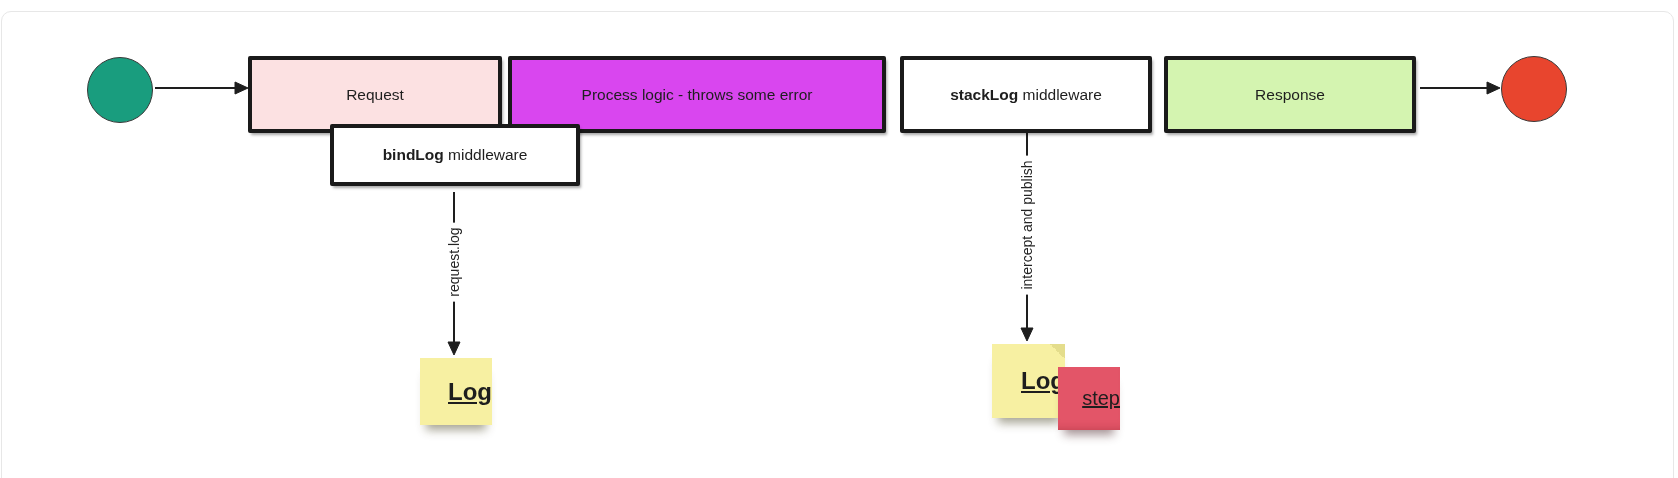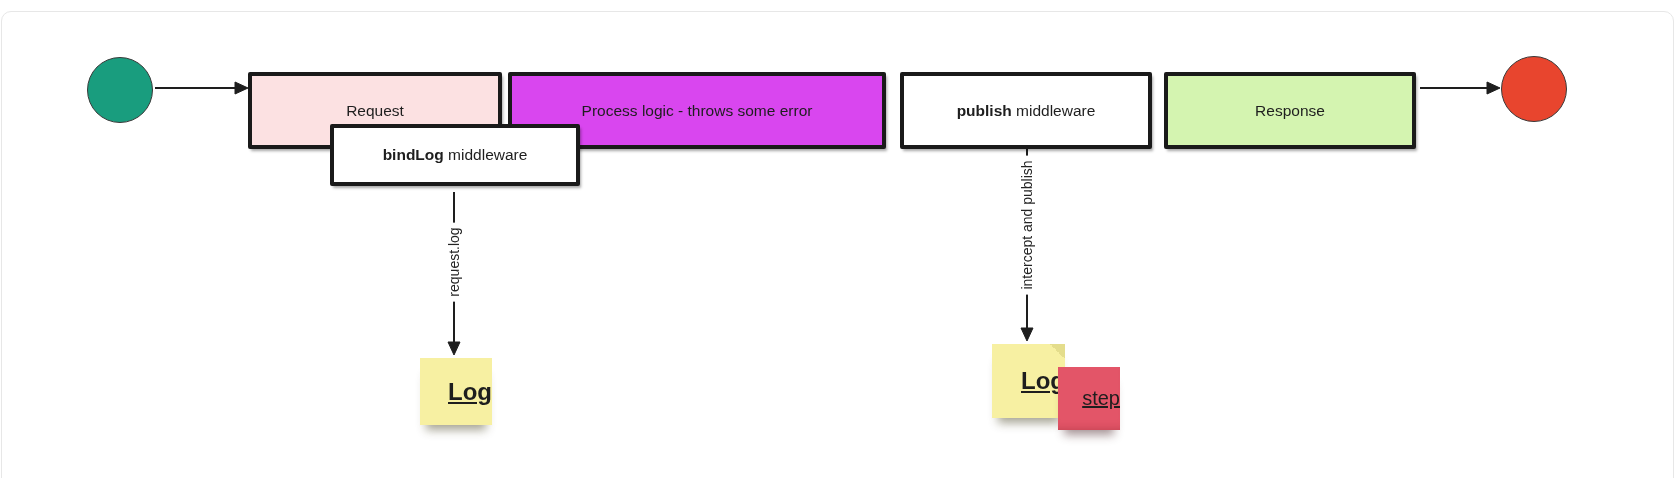--- a/index.html
+++ b/index.html
@@ -23,21 +23,21 @@
     position: absolute;
     width: 66px; height: 66px;
     border-radius: 50%;
     border: 1.5px solid #3a3a3a;
   }
   .start-circle { left: 87px; top: 57px; }
   .end-circle   { left: 1501px; top: 56px; }
 
   .flow-box {
     position: absolute;
-    top: 72px; height: 77px;
+    top: 56px; height: 77px;
     border: 4px solid #1a1a1a;
     border-radius: 2px;
     display: flex; align-items: center; justify-content: center;
     font-size: 15.5px;
     box-shadow: 2px 3px 3px -1px rgba(0,0,0,0.35);
     background: #ffffff;
   }
   .request-box  { left: 248px;  width: 254px; }
   .process-box  { left: 508px;  width: 378px; }
   .stacklog-box { left: 900px;  width: 252px; }
@@ -113,21 +113,21 @@
 
 <div class="flow-box request-box" style="background-color: rgb(252, 225, 226);">
   <span>Request</span>
 </div>
 
 <div class="flow-box process-box" style="background-color: #d946ef;">
   <span>Process logic - throws some error</span>
 </div>
 
 <div class="flow-box stacklog-box" style="background-color: rgb(255, 255, 255);">
-  <span><span class="bold-part">publish</span><span> middleware</span></span>
+  <span><span class="bold-part">stackLog</span><span> middleware</span></span>
 </div>
 
 <div class="flow-box response-box" style="background-color: rgb(212, 244, 176);">
   <span>Response</span>
 </div>
 
 <div class="flow-box bindlog-box" style="background-color: rgb(255, 255, 255);">
   <span><span class="bold-part">bindLog</span><span> middleware</span></span>
 </div>
 

